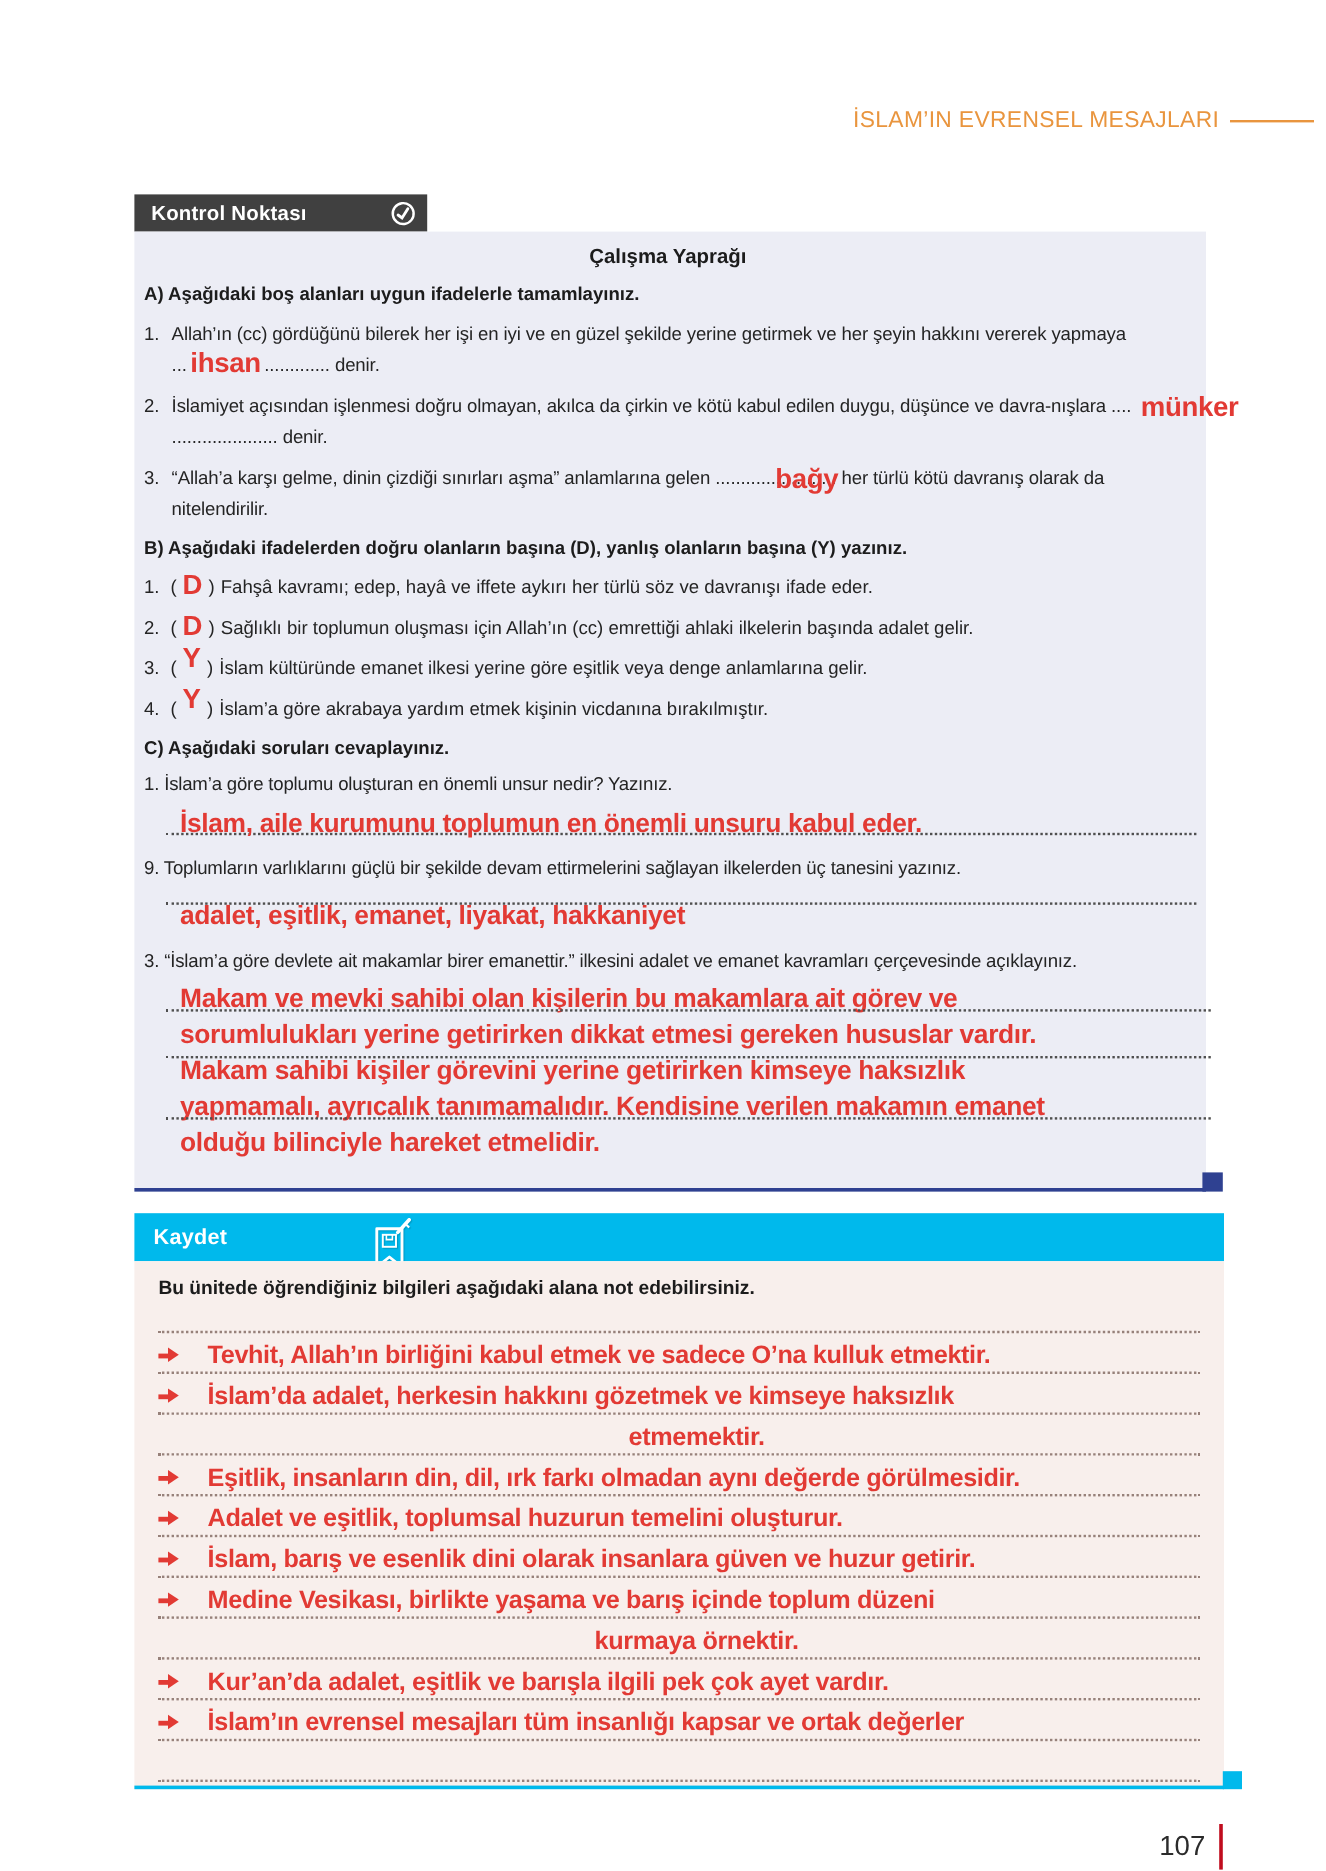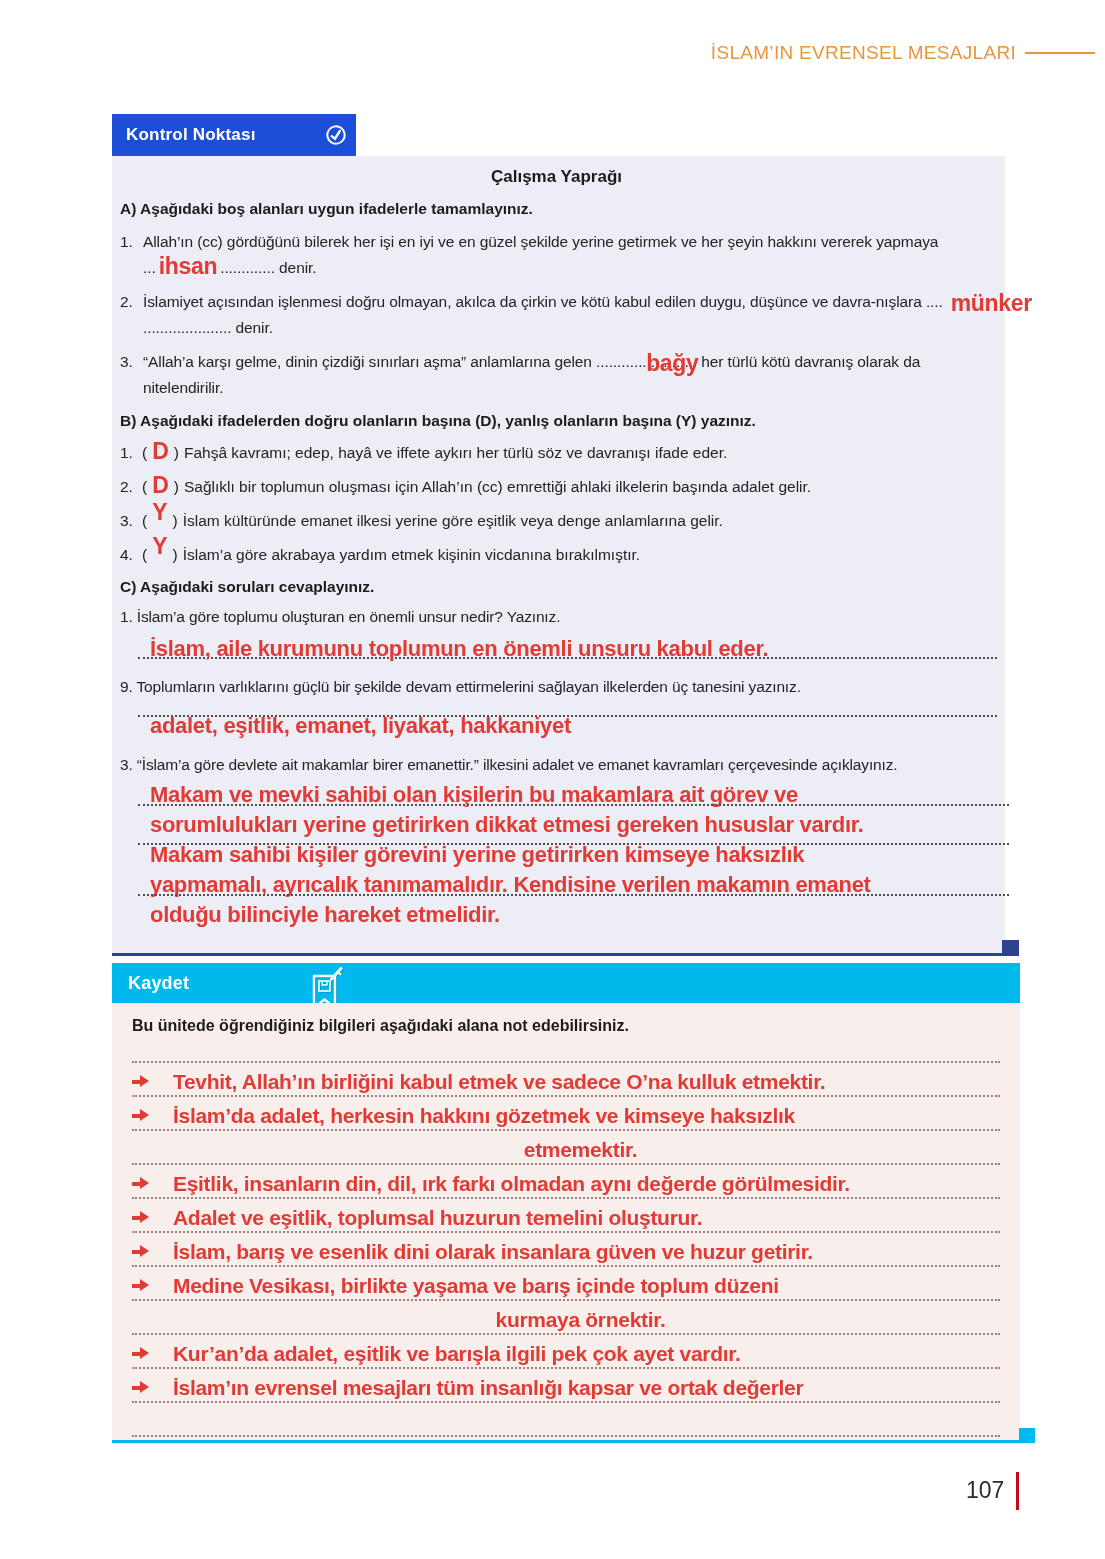--- a/index.html
+++ b/index.html
@@ -1,30 +1,30 @@
 <!DOCTYPE html>
 <html lang="tr"><head>
 <meta charset="utf-8">
 <style>
   html,body { margin:0; padding:0; }
   body {
     width:1105px; height:1559px; background:#ffffff; position:relative;
     font-family:"Liberation Sans","DejaVu Sans",sans-serif; color:#222;
     overflow:hidden;
   }
-  .page { position:absolute; inset:0; }
+  .page { position:absolute; inset:0;margin-top:48px; }
 
   
   .doc-header { position:absolute; top:42px; right:10px; display:flex; align-items:center; gap:9px; }
   .doc-header .title { color:#e9953e; font-size:19px; letter-spacing:.3px; }
   .doc-header .rule { width:70px; height:0; border-top:2px solid #e9953e; }
 
   
   .kontrol { position:absolute; left:112px; top:114px; width:893px; }
-  .k-bar { width:244px; height:42px; background:#1d4ed8; display:flex; align-items:center;
+  .k-bar { width:244px; height:31px; background:#404040; display:flex; align-items:center;
            padding:0 9px 0 14px; box-sizing:border-box; }
   .k-bar .label { color:#fff; font-weight:bold; font-size:17px; flex:1; letter-spacing:.2px; }
   .k-box { background:#ecedf5; border-bottom:3px solid #2f4191; padding:6px 12px 8px 8px;
            box-sizing:border-box; height:800px; position:relative; }
   .k-corner { position:absolute; right:-14px; bottom:-3px; width:17px; height:16px; background:#2f4191; }
 
   .ws-title { text-align:center; font-weight:bold; font-size:17px; margin:5px 0 13px; color:#1c1c1c; }
   .sec-head { font-weight:bold; font-size:15.5px; margin:11px 0; color:#1c1c1c; }
 
   .q { display:flex; gap:6px; font-size:15.5px; line-height:26px; margin:8px 0; color:#242424; }

